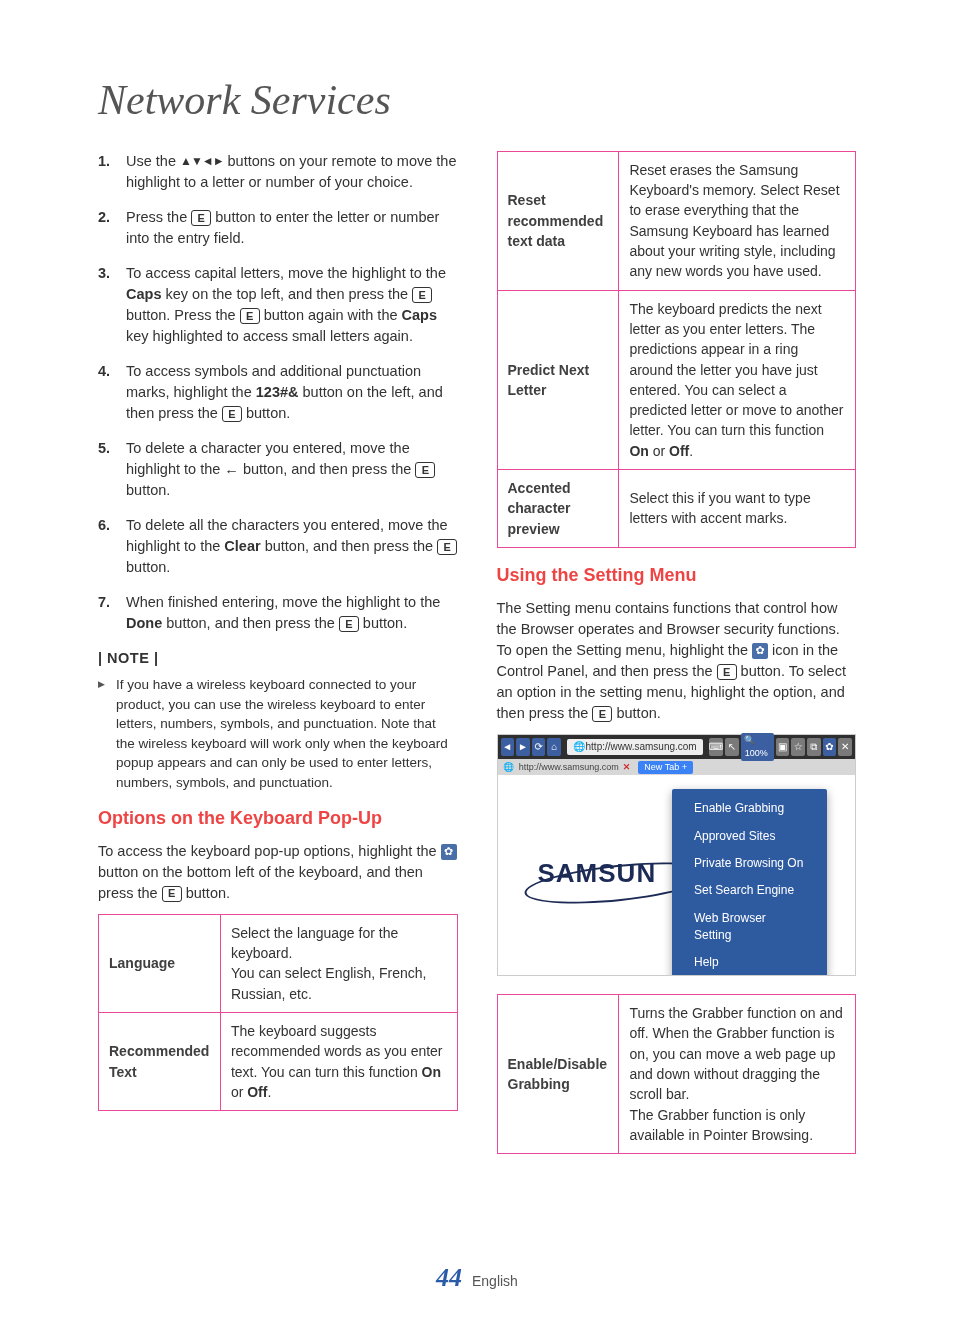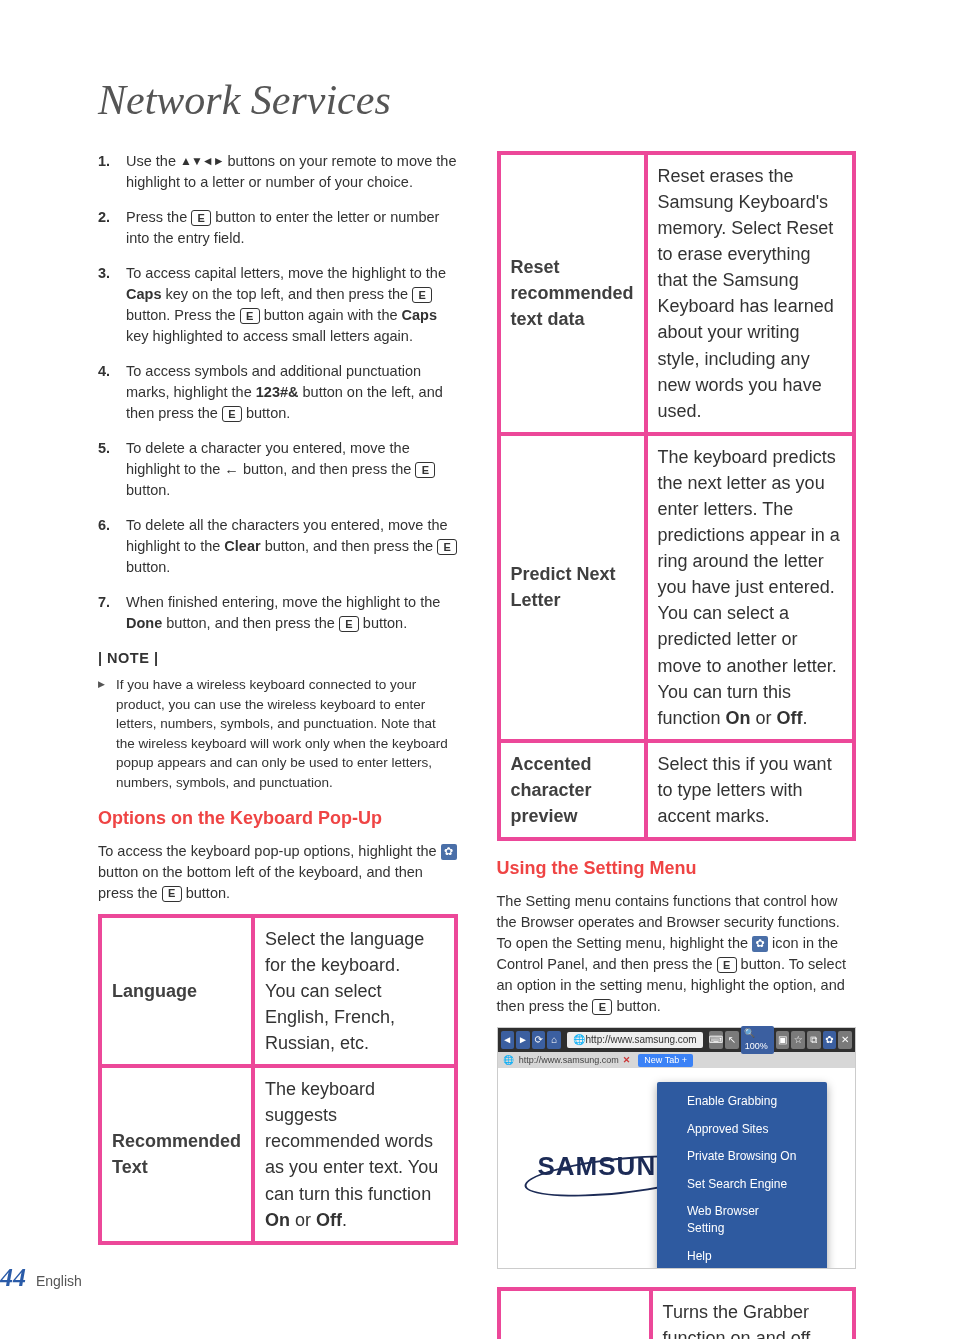--- a/index.html
+++ b/index.html
@@ -61,24 +61,24 @@
     font-weight: bold;
     margin: 8px 0 10px 0;
   }
   p.intro { margin-bottom: 10px; }
   table.opt {
     border-collapse: collapse;
     width: 100%;
     margin-bottom: 14px;
   }
   table.opt td {
-    border: 4px solid #ec4899;
+    border: 1px solid #ec4899;
     padding: 8px 10px;
     vertical-align: middle;
-    font-size: 18px;
+    font-size: 14px;
   }
   table.opt td.key {
     width: 34%;
     color: #404040;
     font-weight: 600;
   }
   .bold { font-weight: bold; }
   .icon-arrows {
     display: inline-block;
     font-size: 12px;
@@ -190,42 +190,42 @@
     left:-14px; top:10px;
     width: 190px; height: 36px;
     border: 2px solid #1c2b56;
     border-radius: 50%;
     transform: rotate(-6deg);
     pointer-events:none;
   }
   .menu {
     position:absolute;
     right: 28px; top: 14px;
-    width: 170px;
+    width: 155px;
     background: #2e5aa0;
     color:#fff;
     font-size: 12px;
     border-radius: 2px;
     box-shadow: 0 3px 10px rgba(0,0,0,0.35);
-    padding: 6px 16px;
+    padding: 6px 8px;
   }
   .menu .mi { padding: 5px 14px; }
   .menu .close-wrap { text-align:center; padding: 8px 0 4px 0;}
   .menu .close {
     display:inline-block;
     background: #6a83b2;
     padding: 2px 18px;
     border-radius: 2px;
     font-size: 11px;
   }
   .footer {
     position:absolute;
     bottom: 42px;
     left: 0; right: 0;
-    text-align:left;
+    text-align:center;
     font-size: 14px;
     color:#555;
   }
   .footer .pg {
     font-family: "Segoe Script","Brush Script MT",cursive;
     font-size: 26px;
     color:#2a5ba8;
     font-style: italic;
     font-weight: 600;
     margin-right: 6px;

